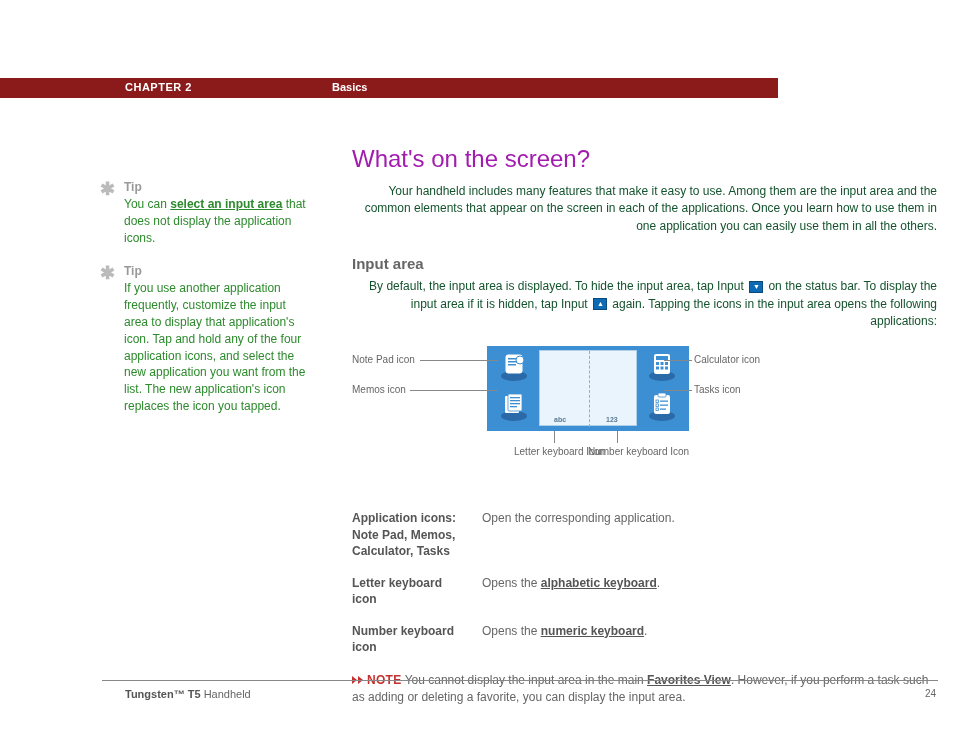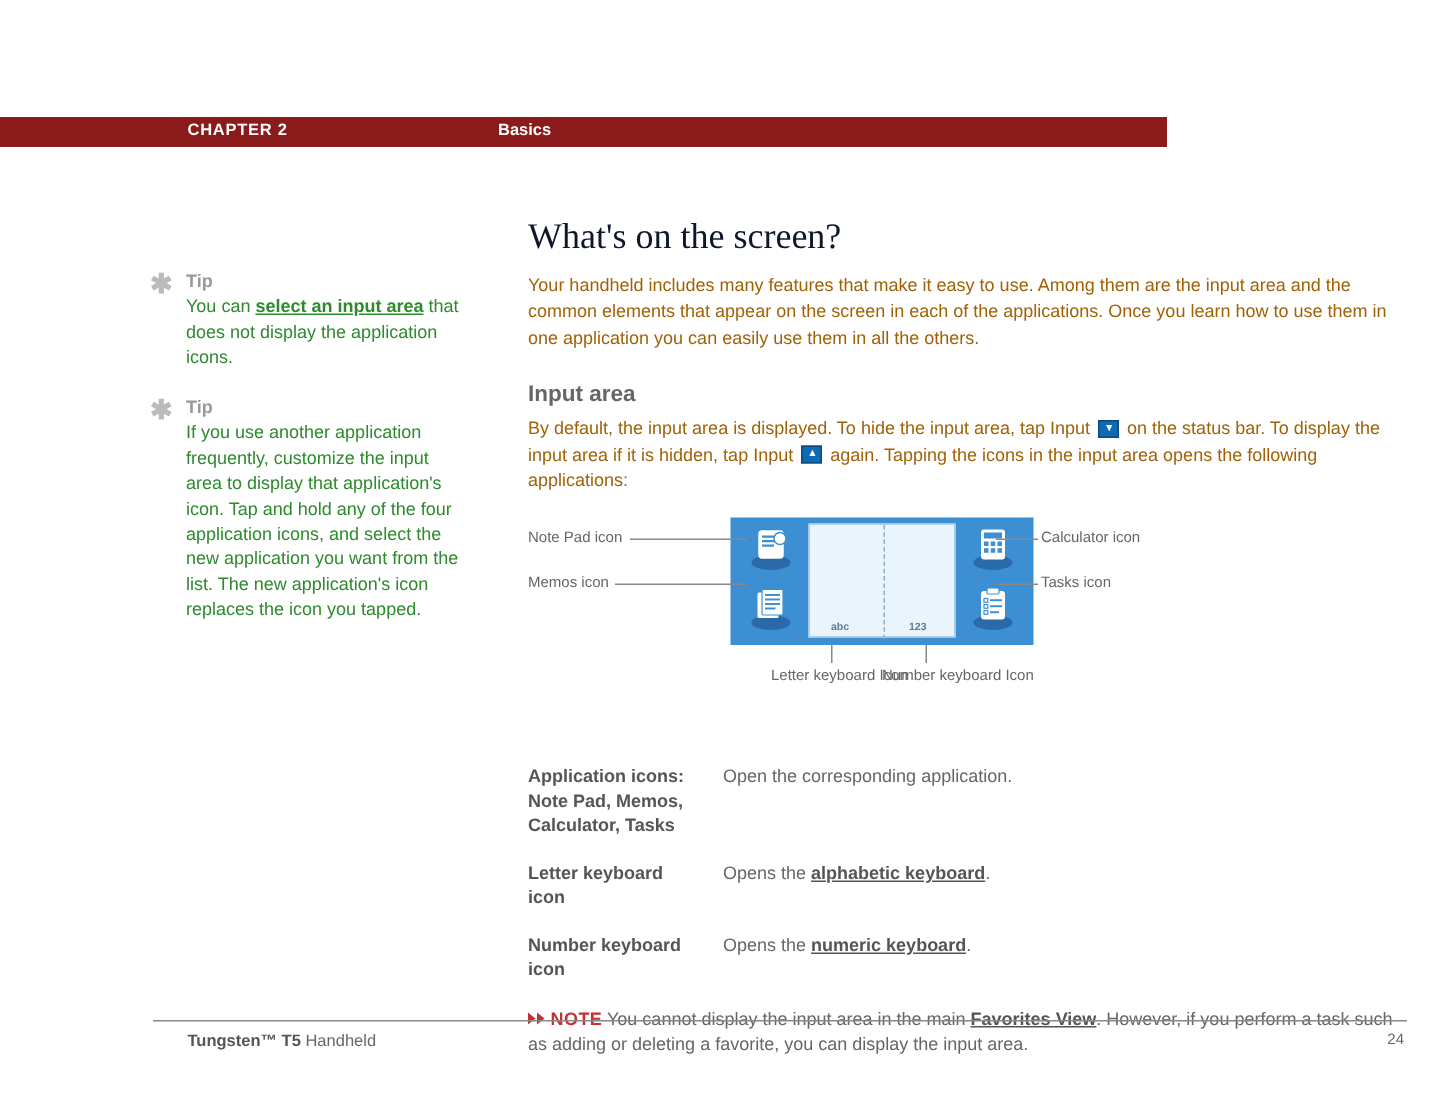--- a/index.html
+++ b/index.html
@@ -71,29 +71,29 @@
   }
   .main {
     position: absolute;
     left: 352px;
     top: 145px;
     width: 585px;
   }
   h1.title {
     font-size: 24px;
     font-weight: normal;
-    color: #0f172a;
+    color: #a21caf;
     margin-bottom: 10px;
-    font-family: Liberation Serif, serif;
   }
   .body-text {
     font-size: 12px;
     line-height: 1.45;
-    color: #a16207;
+    color: #14532d;
     margin-bottom: 16px;
+    text-align: right;
   }
   h2.subtitle {
     font-size: 15px;
     font-weight: bold;
     color: #666;
     margin-top: 20px;
     margin-bottom: 6px;
   }
   .inline-icon {
     display: inline-block;

